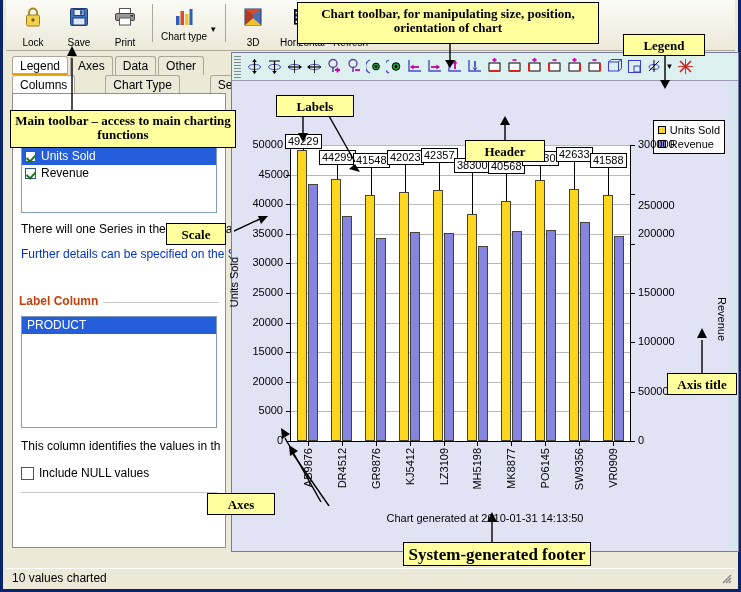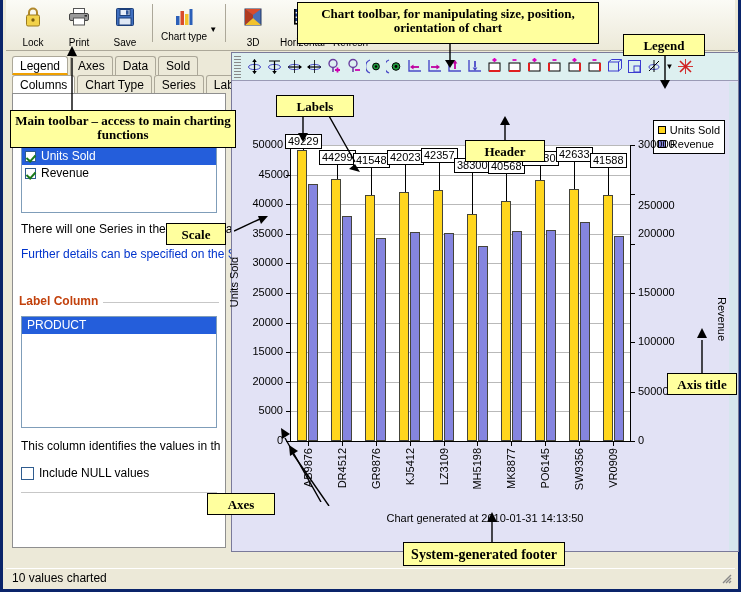--- a/index.html
+++ b/index.html
@@ -48,21 +48,21 @@
   }
   .tabrow { position:absolute; left:4px; height:19px; display:flex; }
   .tab {
     height:19px; padding:0 7px; line-height:18px; font-size:12px;
     background:#ece9d8; border:1px solid #aca899; border-bottom:none;
     border-radius:3px 3px 0 0; margin-right:2px; color:#000; cursor:default;
     white-space:nowrap;
   }
   .tab.active { background:#fff; }
   #tabrow1 { top:4px; }
-  #tabrow2 { top:23px; }
+  #tabrow2 { top:23px;gap:28px; }
   #panel-body {
     position:absolute; left:4px; top:41px; width:214px; height:455px;
     background:#fff; border:1px solid #8f8f8f;
   }
   .grp-title { font-size:12px; color:#c2410c; font-weight:bold; background:#fff; padding-right:5px; }
   .grp-line { position:absolute; top:8px; left:0; right:0; height:1px; background:#c7c7c7; z-index:0;}
   .grp-title-wrap { position:relative; z-index:1; display:inline-block; background:#fff; }
 
   .listbox {
     border:1px solid #7f9db9; background:#fff; overflow:hidden;
@@ -178,40 +178,40 @@
           <path d="M6 9 V6.5 a4 4 0 0 1 8 0 V9" fill="none" stroke="#b0882a" stroke-width="2"></path>
           <rect x="3.5" y="9" width="13" height="11" rx="1.5" fill="#f2d24a" stroke="#9a7b20"></rect>
           <circle cx="10" cy="14" r="1.7" fill="#7a5f10"></circle>
         </svg>
       </span>
       <span class="tlabel">Lock</span>
     </div>
 
     <div class="tbtn">
       <span class="glyph">
+        <svg width="20" height="20" viewBox="0 0 20 20">
+          <rect x="1.5" y="1.5" width="17" height="17" rx="1" fill="#3f6fbf" stroke="#1d3f78"></rect>
+          <rect x="5" y="2.5" width="10" height="6" fill="#e8eef8" stroke="#1d3f78"></rect>
+          <rect x="11" y="3.3" width="2.6" height="4.4" fill="#2f5496"></rect>
+          <rect x="4" y="11" width="12" height="7" fill="#dfe8f5" stroke="#1d3f78"></rect>
+        </svg>
+      </span>
+      <span class="tlabel">Save</span>
+    </div>
+
+    <div class="tbtn">
+      <span class="glyph">
         <svg width="22" height="20" viewBox="0 0 22 20">
           <rect x="5.5" y="1.5" width="11" height="5" fill="#fff" stroke="#555"></rect>
           <rect x="1.5" y="6.5" width="19" height="7" rx="1.5" fill="#9a9a9a" stroke="#444"></rect>
           <rect x="5.5" y="11" width="11" height="7" fill="#fff" stroke="#555"></rect>
           <rect x="16.5" y="8" width="2.5" height="1.6" fill="#2a2a2a"></rect>
         </svg>
       </span>
       <span class="tlabel">Print</span>
-    </div>
-
-    <div class="tbtn">
-      <span class="glyph">
-        <svg width="20" height="20" viewBox="0 0 20 20">
-          <rect x="1.5" y="1.5" width="17" height="17" rx="1" fill="#3f6fbf" stroke="#1d3f78"></rect>
-          <rect x="5" y="2.5" width="10" height="6" fill="#e8eef8" stroke="#1d3f78"></rect>
-          <rect x="11" y="3.3" width="2.6" height="4.4" fill="#2f5496"></rect>
-          <rect x="4" y="11" width="12" height="7" fill="#dfe8f5" stroke="#1d3f78"></rect>
-        </svg>
-      </span>
-      <span class="tlabel">Save</span>
     </div>
 
     <div class="tsep"></div>
 
     <div class="tbtn wide" style="flex-direction:row;align-items:flex-start;">
       <div style="display:flex;flex-direction:column;align-items:center;">
         <span class="glyph">
           <svg width="20" height="20" viewBox="0 0 20 20">
             <rect x="2" y="9" width="3.5" height="9" fill="#2b5fb8"></rect>
             <rect x="6.5" y="4" width="3.5" height="14" fill="#d94b2a"></rect>
@@ -263,21 +263,21 @@
   </div>
 
   <div id="left-panel">
 
     <div class="tabrow" id="tabrow1">
       <div class="tab" style="background:#fff;border-bottom:2px solid #f0a000;">
         <span>Legend</span>
       </div>
       <div class="tab"><span>Axes</span></div>
       <div class="tab"><span>Data</span></div>
-      <div class="tab"><span>Sold</span></div>
+      <div class="tab"><span>Other</span></div>
     </div>
 
     <div class="tabrow" id="tabrow2">
       <div class="tab active"><span>Columns</span></div>
       <div class="tab"><span>Chart Type</span></div>
       <div class="tab"><span>Series</span></div>
       <div class="tab"><span>Labels</span></div>
     </div>
 
     <div id="panel-body">
@@ -699,21 +699,21 @@
   </div>
   <svg class="arrow" style="left:270px;top:418px;width:50px;height:84px;">
     <path d="M48 84 L12 20" stroke="#000" stroke-width="1.4"></path>
       <path d="M8 10 l1 11 l8 -5 Z" fill="#000"></path>
   </svg>
   <svg class="arrow" style="left:270px;top:440px;width:58px;height:66px;">
     <path d="M56 66 L20 14" stroke="#000" stroke-width="1.4"></path>
       <path d="M16 5 l1 11 l8 -5 Z" fill="#000"></path>
   </svg>
 
-  <div class="callout" style="left:400px;top:542px;width:162px;height:24px;font-size:14px;line-height:24px;">
+  <div class="callout" style="left:400px;top:542px;width:188px;height:24px;font-size:17px;line-height:24px;">
     <span>System-generated footer</span>
   </div>
   <svg class="arrow" style="left:482px;top:512px;width:14px;height:32px;">
     <path d="M7 32 V10" stroke="#000" stroke-width="1.4"></path>
       <path d="M7 0 l-5 10 h10 Z" fill="#000"></path>
   </svg>
 
 </div>
 
 </body></html>

